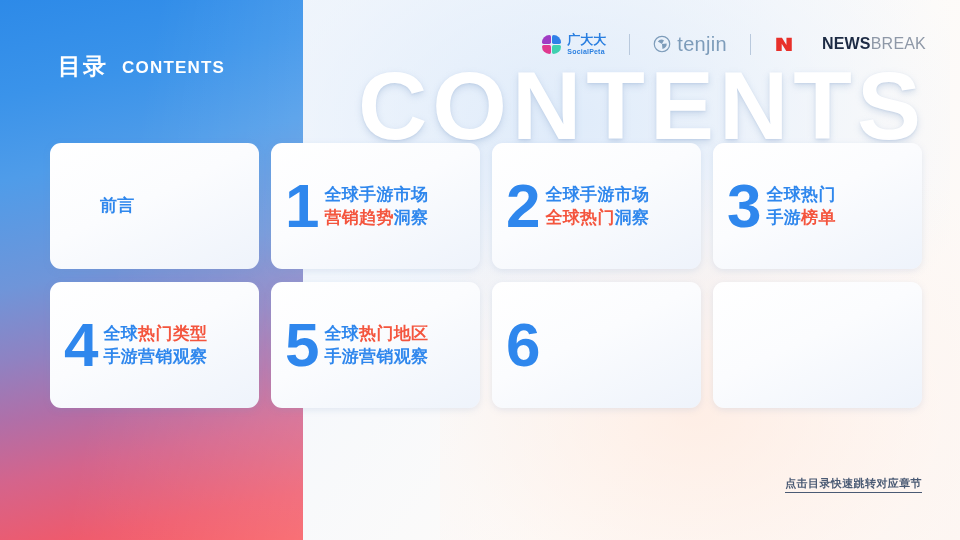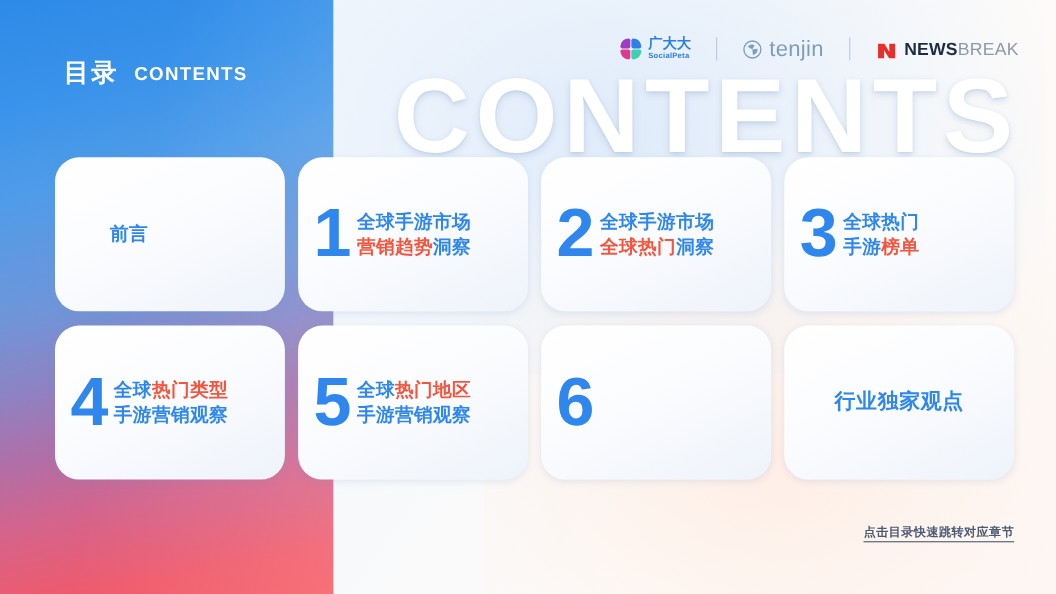--- a/index.html
+++ b/index.html
@@ -43,44 +43,44 @@
   .title-cn { color:#ffffff; font-size:23px; font-weight:bold; letter-spacing:2px; line-height:1; }
   .title-en { color:#ffffff; font-size:17px; font-weight:bold; letter-spacing:1.2px; line-height:1; padding-bottom:2px; }
 
   
   .watermark { position:absolute; left:358px; top:58px; z-index:1;
                font-size:96px; font-weight:bold; letter-spacing:5px; line-height:1;
                color:#ffffff; white-space:nowrap;
                text-shadow: 0 3px 7px rgba(150,175,210,.38), 0 1px 2px rgba(150,175,210,.25); }
 
   
-  .logobar { position:absolute; right:34px; top:33px; z-index:7; display:flex; align-items:flex-end; gap:23px; }
+  .logobar { position:absolute; right:34px; top:33px; z-index:7; display:flex; align-items:center; gap:23px; }
   .logo-group { display:flex; align-items:center; gap:6px; }
   .sp-mark { width:19px; height:19px; position:relative; }
   .sp-q { position:absolute; width:9px; height:9px; }
   .sp-q.tl { left:0;  top:0;  background:#a03bc4; border-radius:9px 2px 2px 2px; }
   .sp-q.tr { left:10px; top:0; background:#2f7fe8; border-radius:2px 9px 2px 2px; }
   .sp-q.bl { left:0;  top:10px; background:#e0388f; border-radius:2px 2px 2px 9px; }
   .sp-q.br { left:10px; top:10px; background:#3fd0b0; border-radius:2px 2px 9px 2px; }
   .sp-text { display:flex; flex-direction:column; line-height:1; }
   .sp-cn { color:#2a7fe0; font-size:13px; font-weight:bold; letter-spacing:0px; }
   .sp-en { color:#2a7fe0; font-size:7px; font-weight:bold; letter-spacing:.2px; margin-top:2px; }
   .logo-div { width:1px; height:21px; background:#b9c9dd; }
   .tj-mark { width:18px; height:18px; }
   .tj-text { color:#7d9cba; font-size:20px; letter-spacing:.3px; line-height:1; }
   .nb-mark { width:20px; height:18px; }
-  .nb-text { font-size:16px; font-weight:bold; letter-spacing:.2px; line-height:1; }
+  .nb-text { font-size:16px; font-weight:bold; letter-spacing:.2px; line-height:1;margin-left:22px; }
   .nb-a { color:#1d2b44; }
   .nb-b { color:#8e98a7; font-weight:normal; }
 
   
   .grid { position:absolute; left:50px; top:143px; width:872px; z-index:5; }
   .row { display:flex; gap:12px; }
   .row + .row { margin-top:13px; }
-  .card { width:212px; height:140px; border-radius:22px;
+  .card { width:212px; height:126px; border-radius:11px;
           background:linear-gradient(155deg,#ffffff 0%,#fbfcfe 45%,#eef3fb 100%);
           box-shadow:0 2px 7px rgba(120,150,195,.17);
           display:flex; align-items:center; position:relative; overflow:hidden; }
   .card-inner { display:flex; align-items:center; gap:7px; padding:0 14px; width:100%; }
   .num { font-size:62px; font-weight:bold; color:#2f87ed; line-height:.86;
          letter-spacing:-2px; flex:0 0 auto; }
   .lines { display:flex; flex-direction:column; gap:3px; }
   .ln { font-size:17px; font-weight:bold; line-height:1.16; letter-spacing:.3px; white-space:nowrap; }
   .b { color:#2f87ed; }
   .r { color:#f4553e; }
@@ -208,21 +208,20 @@
           </div>
         </div>
         <div class="card">
           <div class="card-inner">
             <span class="num">6</span>
           </div>
         </div>
         <div class="card last">
           <div class="card-inner">
             <div class="lines">
-              <div class="ln"><span class="b">行业独家观点</span></div>
             </div>
           </div>
         </div>
       </div>
   </div>
 
   <div class="footer">点击目录快速跳转对应章节</div>
 
 </div>
 

